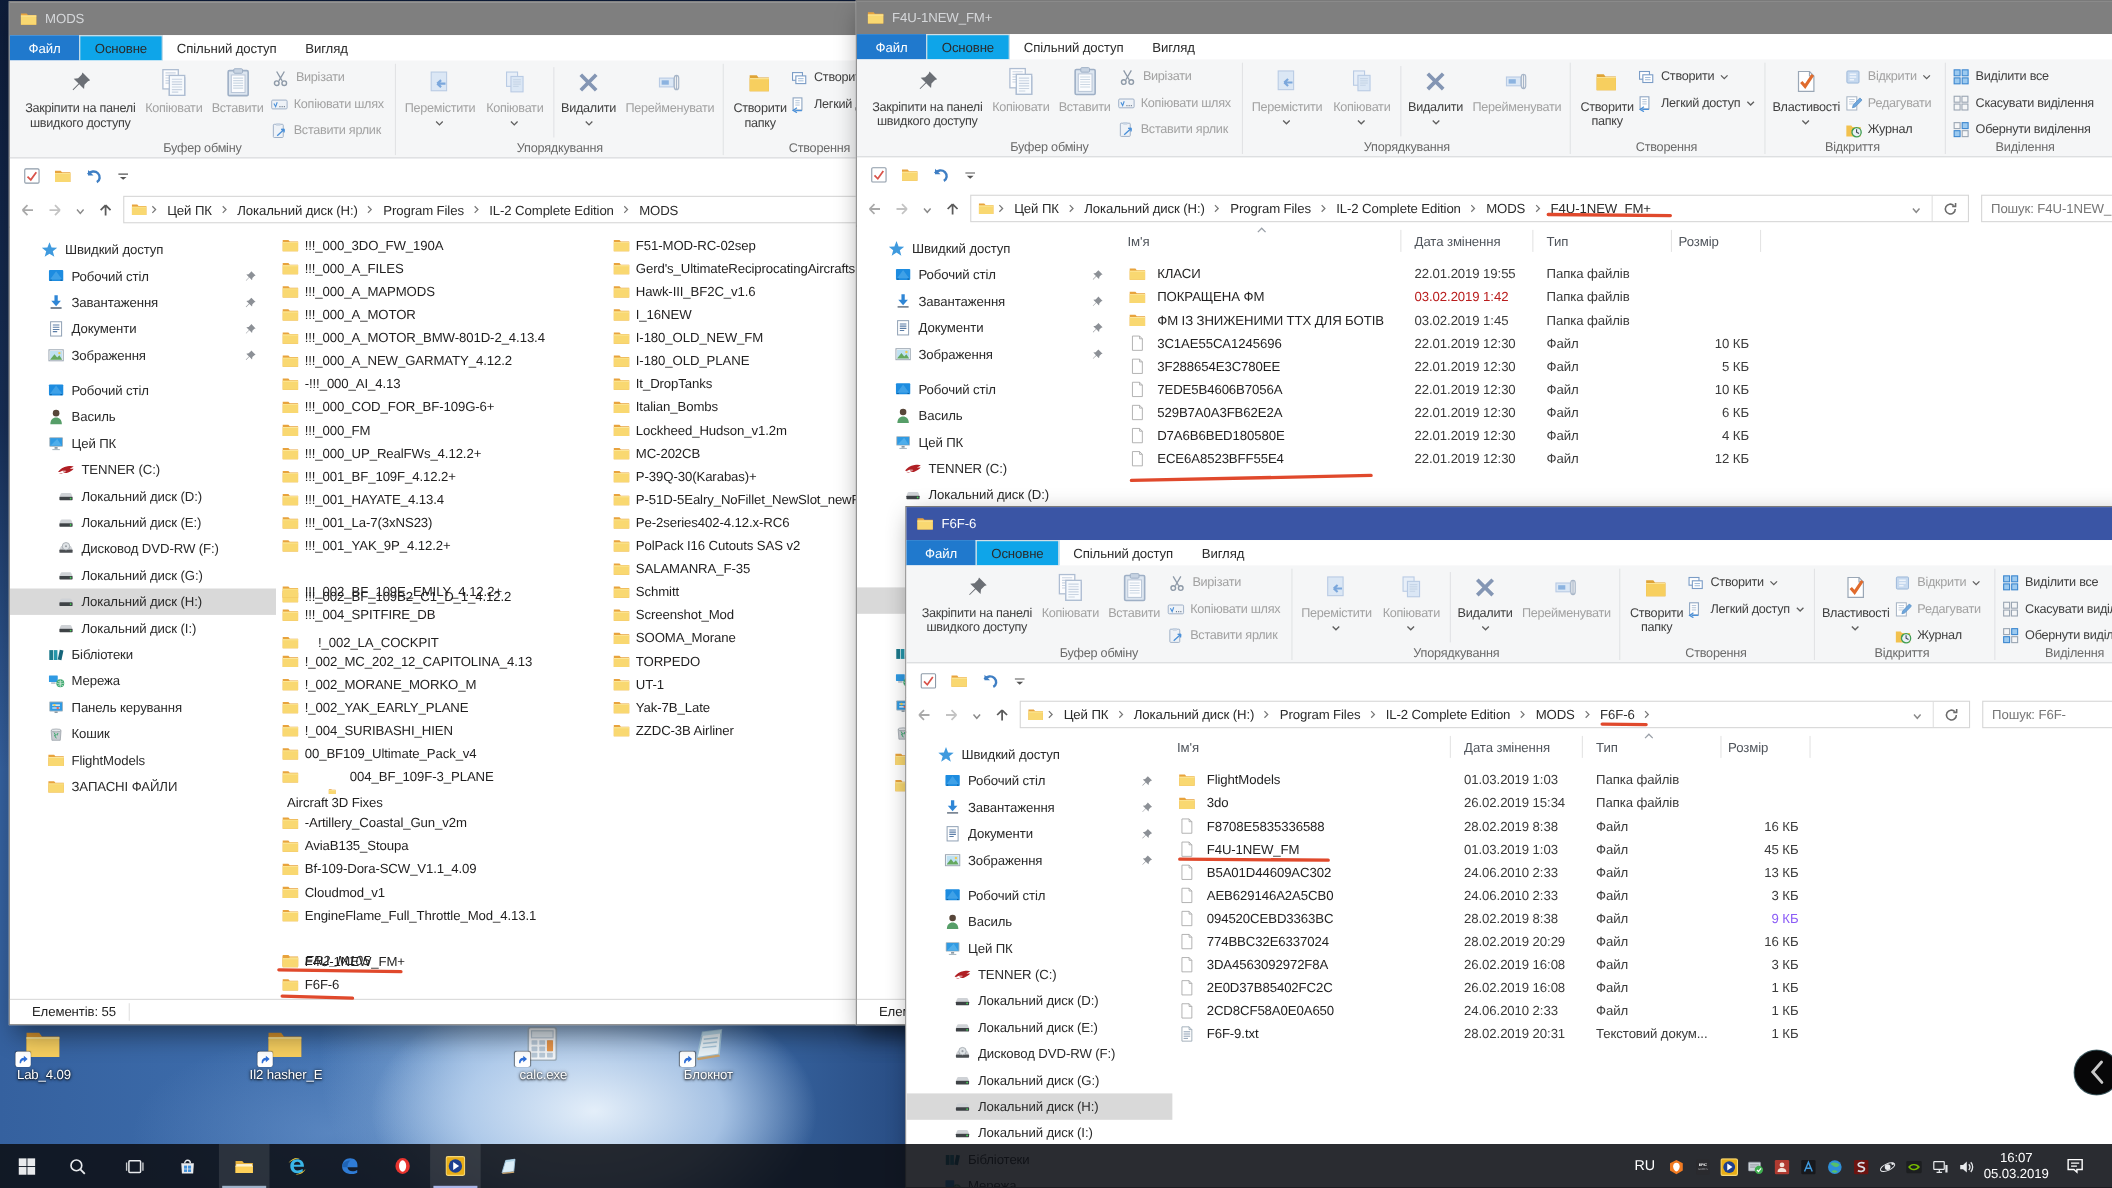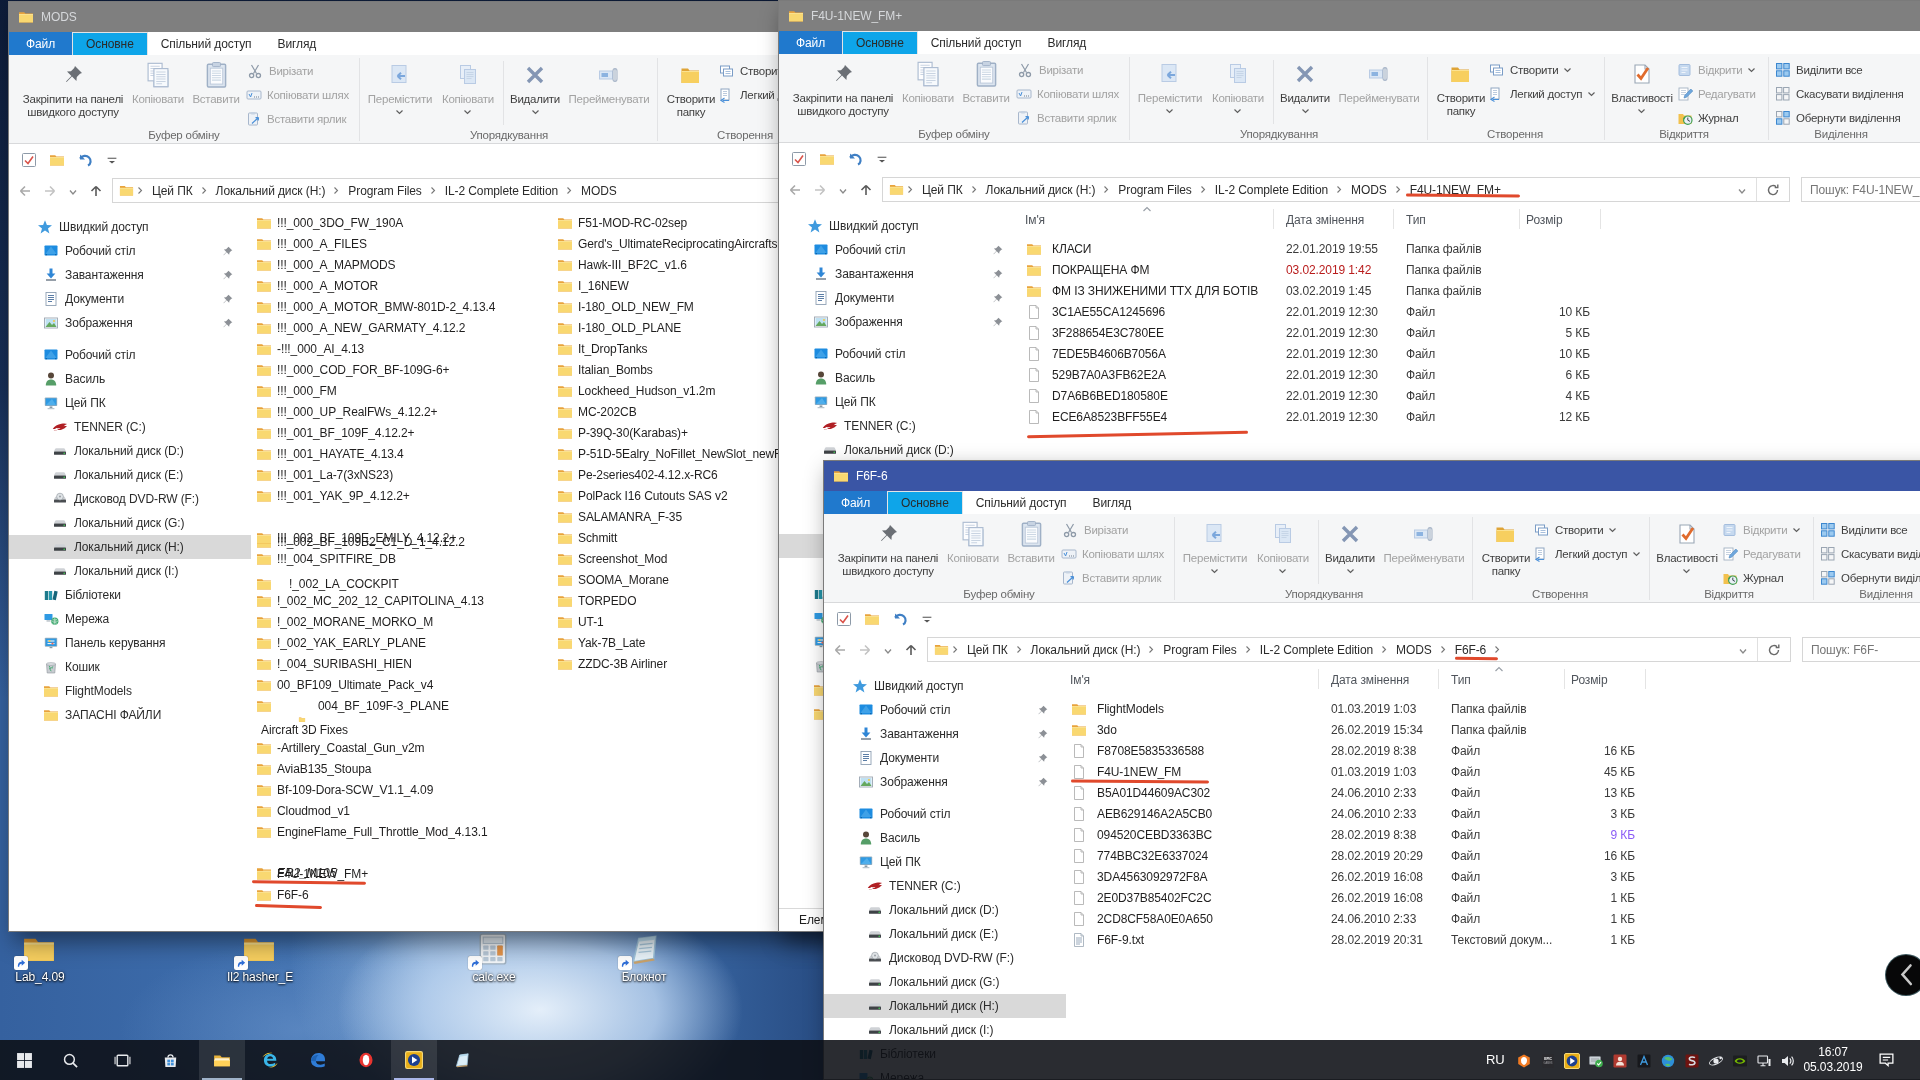--- a/index.html
+++ b/index.html
@@ -1208,20 +1208,24 @@
               <path d="M1 3.2 L6.2 3.2 L7.4 4.6 L15 4.6 L15 13.4 L1 13.4 Z" fill="#e8a33d"></path>
               <path d="M1 5.2 L15 5.2 L15 13.4 L1 13.4 Z" fill="#f9d871"></path>
               <path d="M1 5.2 L15 5.2 L15 6 L1 6 Z" fill="#fce79a"></path>
             </svg>
             <span class="fname">ZZDC-3B Airliner</span>
     </div>
         </div>
 
       </div>
     </div>
+    <div class="statusbar">
+        <span class="stxt">Елементів: 55</span>
+        <span class="sdiv"></span>
+    </div>
   </div>
 <div id="win-f4u" class="window inactive" style="left:778px;  top:0px;   width:1174px; height:932px; z-index:20;">
     <div class="titlebar">
       <svg width="16" height="16" viewBox="0 0 16 16">
         <path d="M1 3.2 L6.2 3.2 L7.4 4.6 L15 4.6 L15 13.4 L1 13.4 Z" fill="#e8a33d"></path>
         <path d="M1 5.2 L15 5.2 L15 13.4 L1 13.4 Z" fill="#f9d871"></path>
         <path d="M1 5.2 L15 5.2 L15 6 L1 6 Z" fill="#fce79a"></path>
       </svg>
       <span>F4U-1NEW_FM+</span>
     </div>

